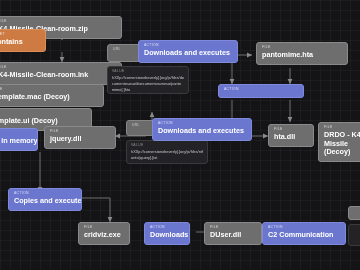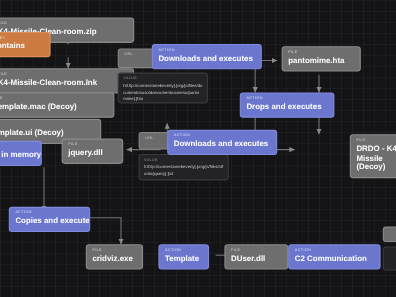--- a/index.html
+++ b/index.html
@@ -135,49 +135,52 @@
   </div>
   <div class="node value" style="left:107px; top:66px; width:82px; height:28px;">
     <div class="tag">VALUE</div>
     <div class="title">hXXp://cornerstonebeverly[.]org/js/files/documentososo/doecumentosoneso/pantomime[.]hta</div>
   </div>
   <div class="node action" style="left:138px; top:40px; width:100px;">
     <div class="tag">ACTION</div>
     <div class="title">Downloads and executes</div>
   </div>
 
-  <div class="node file" style="left:256px; top:42px; width:72px;">
+  <div class="node file" style="left:256px; top:42px; width:92px;">
     <div class="tag">FILE</div>
     <div class="title">pantomime.hta</div>
   </div>
 
   <div class="node action" style="left:218px; top:84px; width:86px;">
     <div class="tag">ACTION</div>
-    <div class="title">Drops and executes</div>
-  </div>
-
+  </div>
+
+  <div class="node file" style="left:268px; top:124px; width:46px;">
+    <div class="tag">FILE</div>
+    <div class="title">hta.dll</div>
+  </div>
 
   <div class="node file wrap" style="left:318px; top:122px; width:60px;">
     <div class="tag">FILE</div>
     <div class="title">DRDO - K4 Missile (Decoy)</div>
   </div>
 
   <div class="node url" style="left:126px; top:120px; width:32px; height:16px;">
     <div class="tag">URL</div>
   </div>
   <div class="node value" style="left:126px; top:140px; width:82px; height:24px;">
     <div class="tag">VALUE</div>
     <div class="title">hXXp://cornerstonebeverly[.]org/js/files/ntfonts/jquery[.]txt</div>
   </div>
   <div class="node action" style="left:152px; top:118px; width:100px;">
     <div class="tag">ACTION</div>
     <div class="title">Downloads and executes</div>
   </div>
 
-  <div class="node file" style="left:56px; top:126px; width:56px;">
+  <div class="node file" style="left:44px; top:126px; width:72px;">
     <div class="tag">FILE</div>
     <div class="title">jquery.dll</div>
   </div>
 
   <div class="node action" style="left:-28px; top:128px; width:66px;">
     <div class="tag">ACTION</div>
     <div class="title">Loads in memory</div>
   </div>
 
   <div class="node action" style="left:8px; top:188px; width:74px;">
@@ -185,21 +188,21 @@
     <div class="title">Copies and executes</div>
   </div>
 
   <div class="node file" style="left:78px; top:222px; width:52px;">
     <div class="tag">FILE</div>
     <div class="title">cridviz.exe</div>
   </div>
 
   <div class="node action" style="left:144px; top:222px; width:46px;">
     <div class="tag">ACTION</div>
-    <div class="title">Template</div>
+    <div class="title">Downloads</div>
   </div>
 
   <div class="node file" style="left:204px; top:222px; width:58px;">
     <div class="tag">FILE</div>
     <div class="title">DUser.dll</div>
   </div>
 
   <div class="node action" style="left:262px; top:222px; width:84px;">
     <div class="tag">ACTION</div>
     <div class="title">C2 Communication</div>

